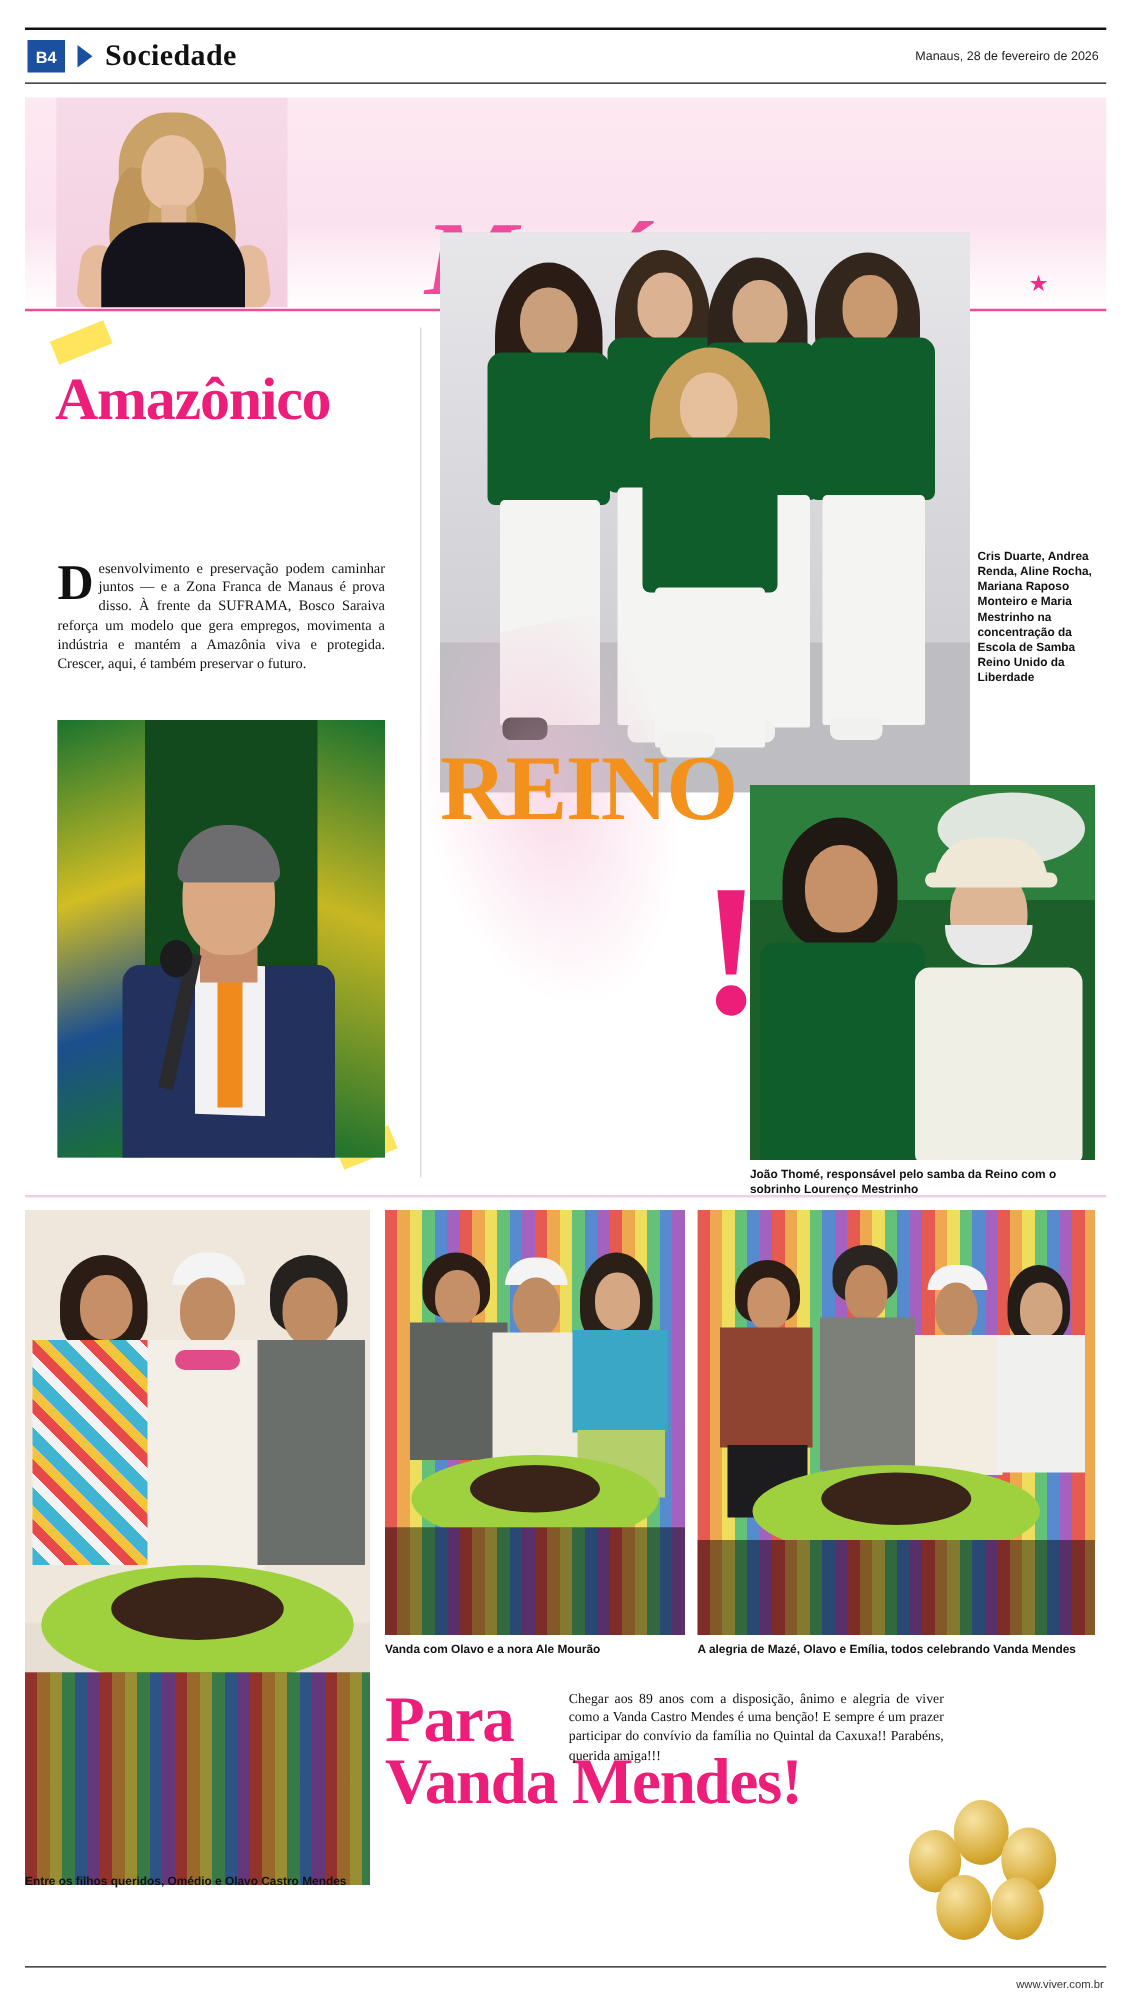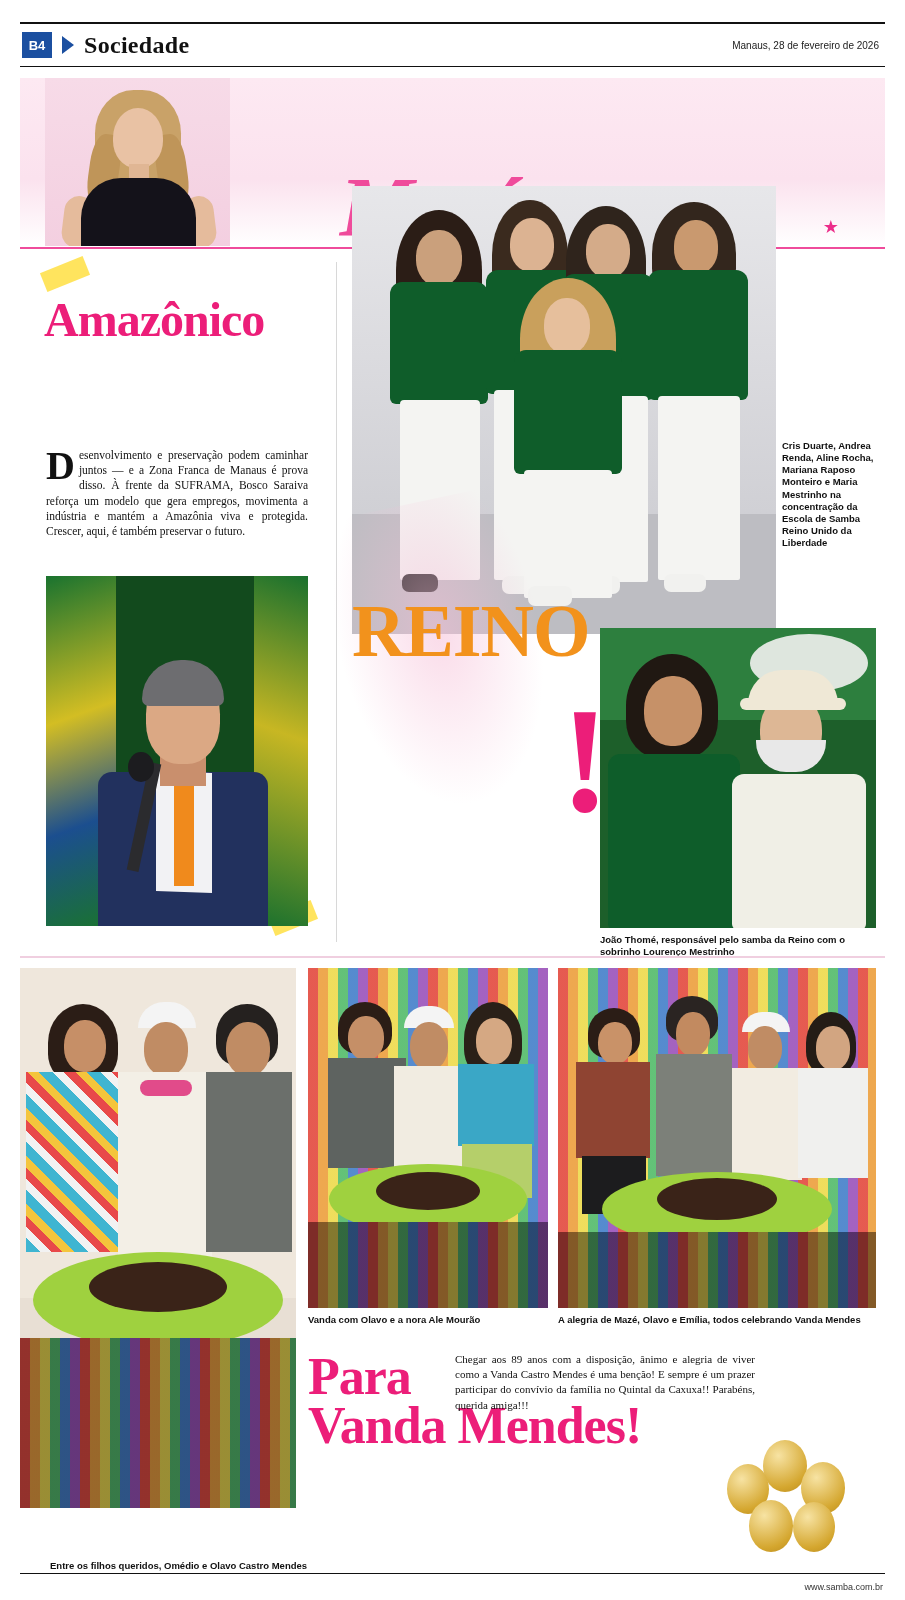--- a/index.html
+++ b/index.html
@@ -80,21 +80,21 @@
   .photo-two{position:absolute;left:600px;top:628px;width:276px;height:300px;background:#1d5f2a;overflow:hidden;}
   .pt-top{position:absolute;left:0;top:0;width:276px;height:92px;background:#2d7f3e;}
   .pt-banner{position:absolute;left:150px;top:6px;width:118px;height:58px;border-radius:50%;background:#f2f2f0;opacity:.9;}
   .cap-two{position:absolute;left:600px;top:934px;width:276px;}
 
   
   .hrule-mid{position:absolute;left:20px;top:956px;width:865px;height:2px;background:#f0cfe0;}
   .photo-b1{position:absolute;left:20px;top:968px;width:276px;height:540px;background:#e8dfd4;overflow:hidden;}
   .photo-b2{position:absolute;left:308px;top:968px;width:240px;height:340px;background:#d7cfc6;overflow:hidden;}
   .photo-b3{position:absolute;left:558px;top:968px;width:318px;height:340px;background:#d7cfc6;overflow:hidden;}
-  .cap-b1{position:absolute;left:20px;top:1560px;width:276px;margin-left:30px;}
+  .cap-b1{position:absolute;left:20px;top:1500px;width:276px;}
   .cap-b2{position:absolute;left:308px;top:1314px;width:240px;}
   .cap-b3{position:absolute;left:558px;top:1314px;width:318px;}
 
   .rainbowbg{position:absolute;left:0;top:0;width:100%;height:100%;
     background:repeating-linear-gradient(90deg,#e8463c 0 10px,#f2a13a 10px 20px,#f3e04a 20px 30px,#4fbf6a 30px 40px,#3f7fd0 40px 50px,#9b4fbf 50px 60px);
     opacity:.85;}
   .tablecloth{position:absolute;left:50%;transform:translateX(-50%);background:#9fd13f;border-radius:50%;}
   .cake{position:absolute;left:50%;transform:translateX(-50%);background:#3a2318;border-radius:50%;}
   .maskcloth{position:absolute;left:0;bottom:0;width:100%;background:#141214;}
 
@@ -324,13 +324,13 @@
 
 <div class="balloons">
   <div class="balloon" style="left:42px;top:0;width:44px;height:52px;"></div>
   <div class="balloon" style="left:6px;top:24px;width:42px;height:50px;"></div>
   <div class="balloon" style="left:80px;top:22px;width:44px;height:52px;"></div>
   <div class="balloon" style="left:28px;top:60px;width:44px;height:52px;"></div>
   <div class="balloon" style="left:72px;top:62px;width:42px;height:50px;"></div>
 </div>
 
 <div class="footer-rule"></div>
-<div class="site">www.samba.com.br</div>
+<div class="site">www.viver.com.br</div>
 
 </body></html>

